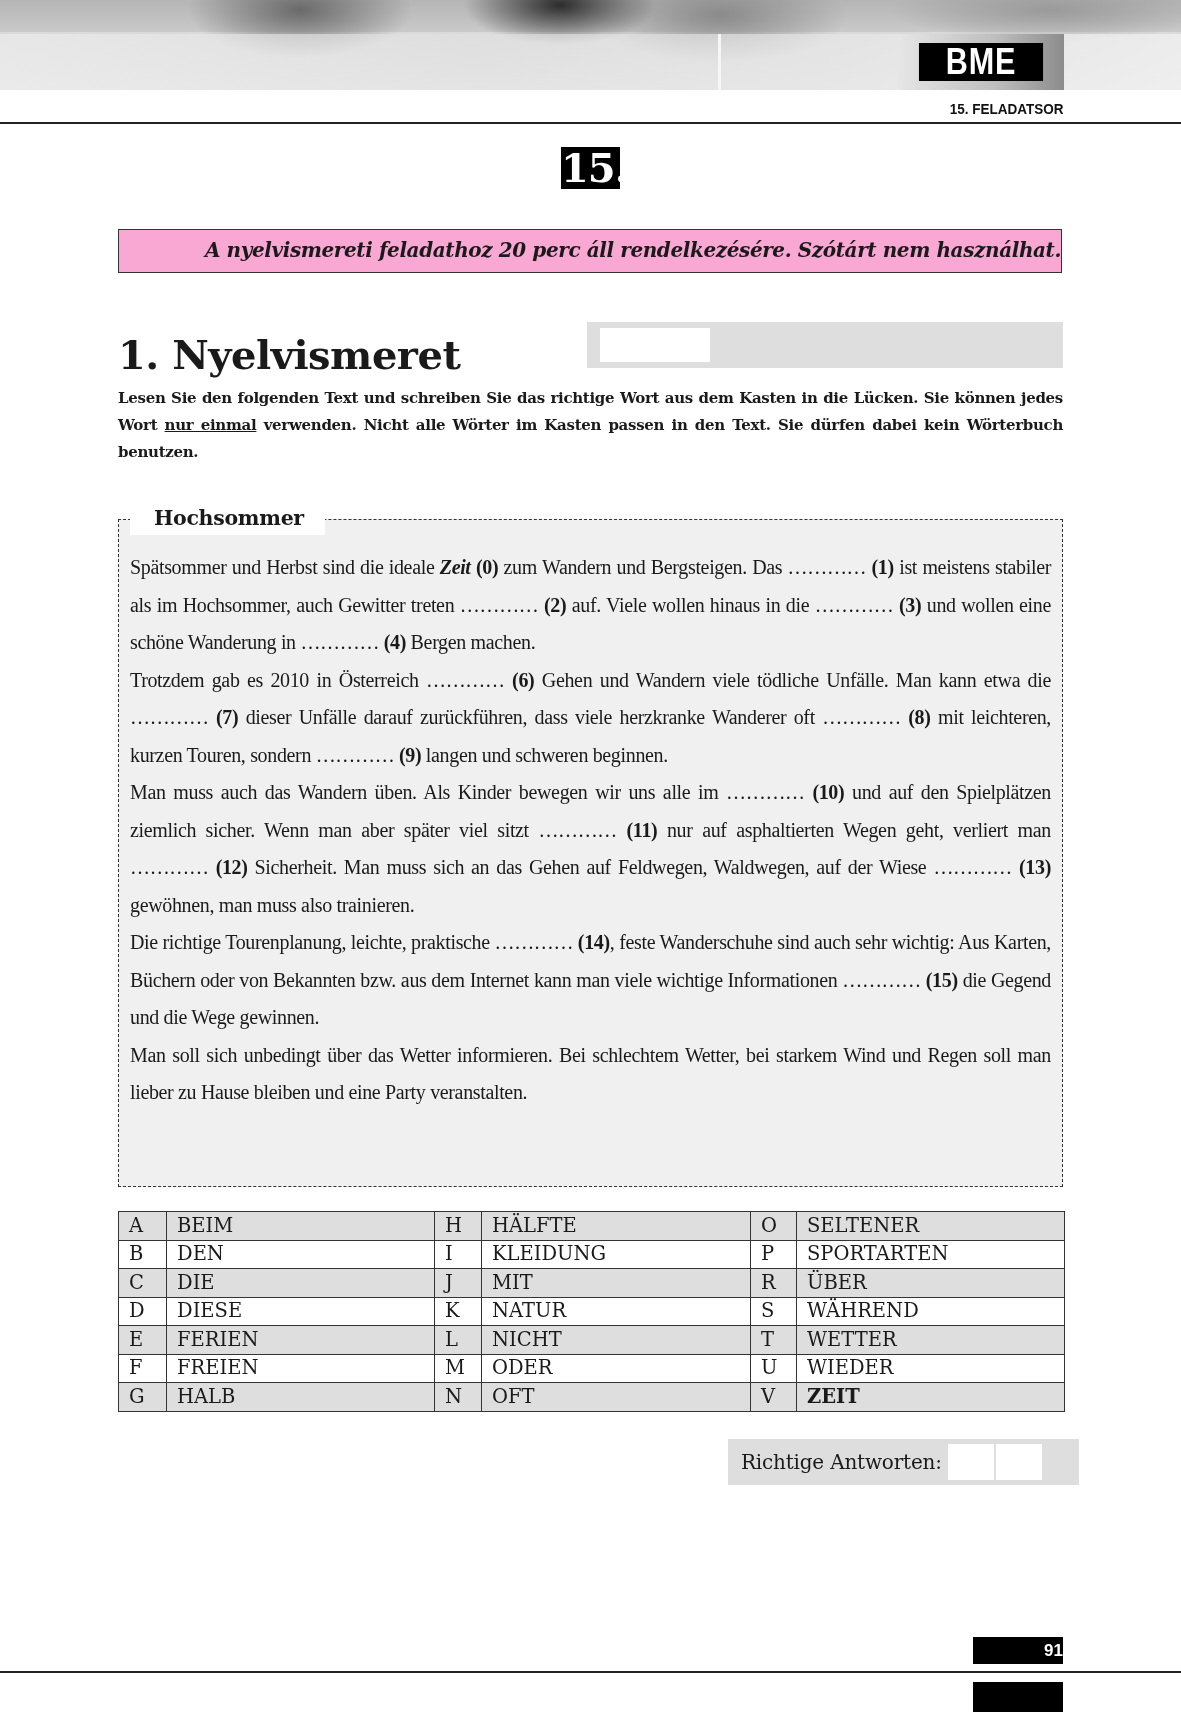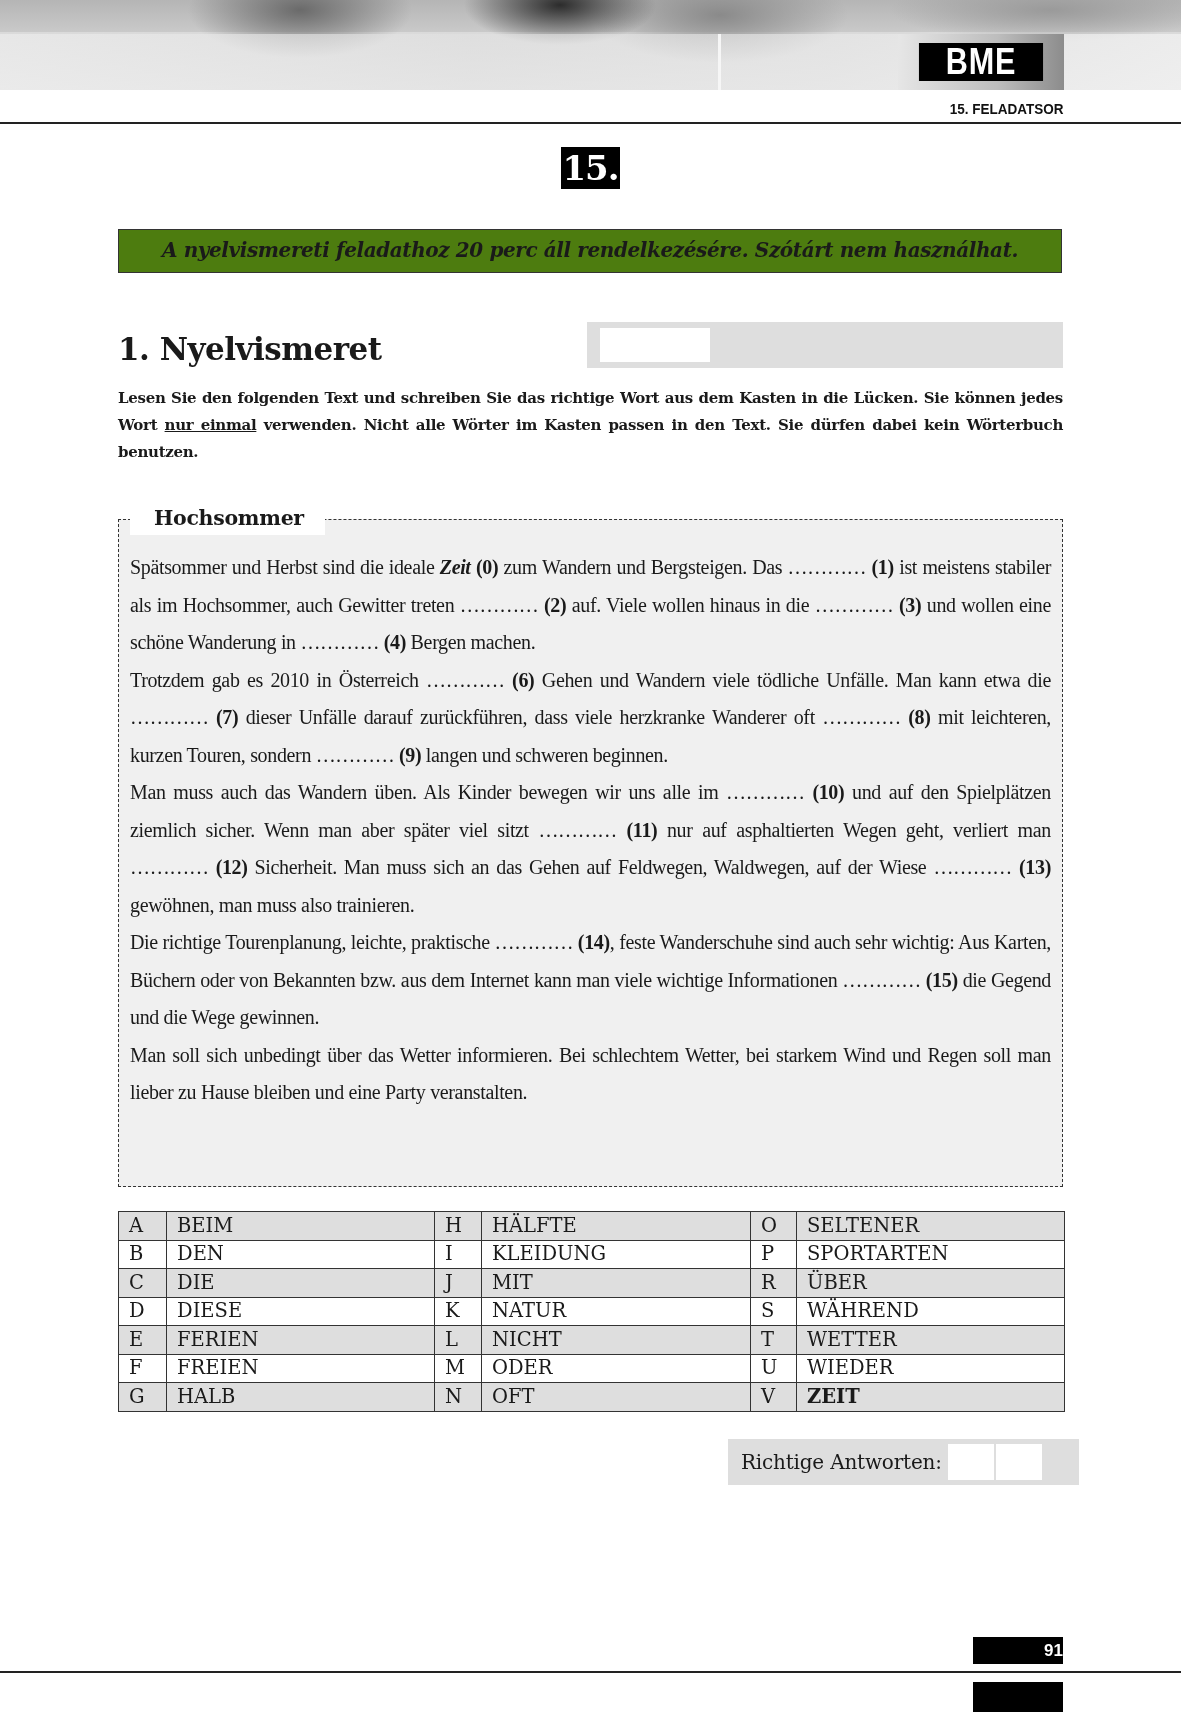--- a/index.html
+++ b/index.html
@@ -37,35 +37,35 @@
     position: absolute; right: 118px; top: 100px;
     font-family: "Liberation Sans", sans-serif; font-weight: bold; font-size: 15px;
     color: #111; transform: scaleX(0.9); transform-origin: right center;
   }
   .header-rule { position: absolute; left: 0; top: 122px; width: 1181px; height: 2px; background: #222; }
 
   
   .set-number {
     position: absolute; left: 561px; top: 147px; width: 59px; height: 42px;
     background: #000; color: #fff; text-align: center;
-    font-family: "DejaVu Serif", serif; font-weight: bold; font-size: 34px; line-height: 42px;
+    font-family: "DejaVu Serif", serif; font-weight: bold; font-size: 40px; line-height: 42px;
     letter-spacing: -1px;
   }
 
   
   .notice {
     position: absolute; left: 118px; top: 229px; width: 944px; height: 44px;
-    background: #4d7c0f; border: 1.5px solid #333; box-sizing: border-box;
-    text-align: center; font-style: italic; font-weight: bold; font-size: 20px; line-height: 41px;
+    background: #f9a8d4; border: 1.5px solid #333; box-sizing: border-box;
+    text-align: right; font-style: italic; font-weight: bold; font-size: 20px; line-height: 41px;
     letter-spacing: -0.4px;
   }
 
   
   .section-title {
-    position: absolute; left: 118px; top: 331px; font-weight: bold; font-size: 31px; letter-spacing: -0.5px;
+    position: absolute; left: 118px; top: 331px; font-weight: bold; font-size: 40px; letter-spacing: -0.5px;
   }
   .time-box {
     position: absolute; left: 587px; top: 322px; width: 476px; height: 46px; background: #dedede;
   }
   .time-input {
     position: absolute; left: 13px; top: 6px; width: 110px; height: 34px; background: #fff; border: none;
     padding: 0; margin: 0;
   }
   .time-label {
     position: absolute; left: 131px; top: 0; line-height: 46px; font-size: 19.5px; letter-spacing: -0.3px;

